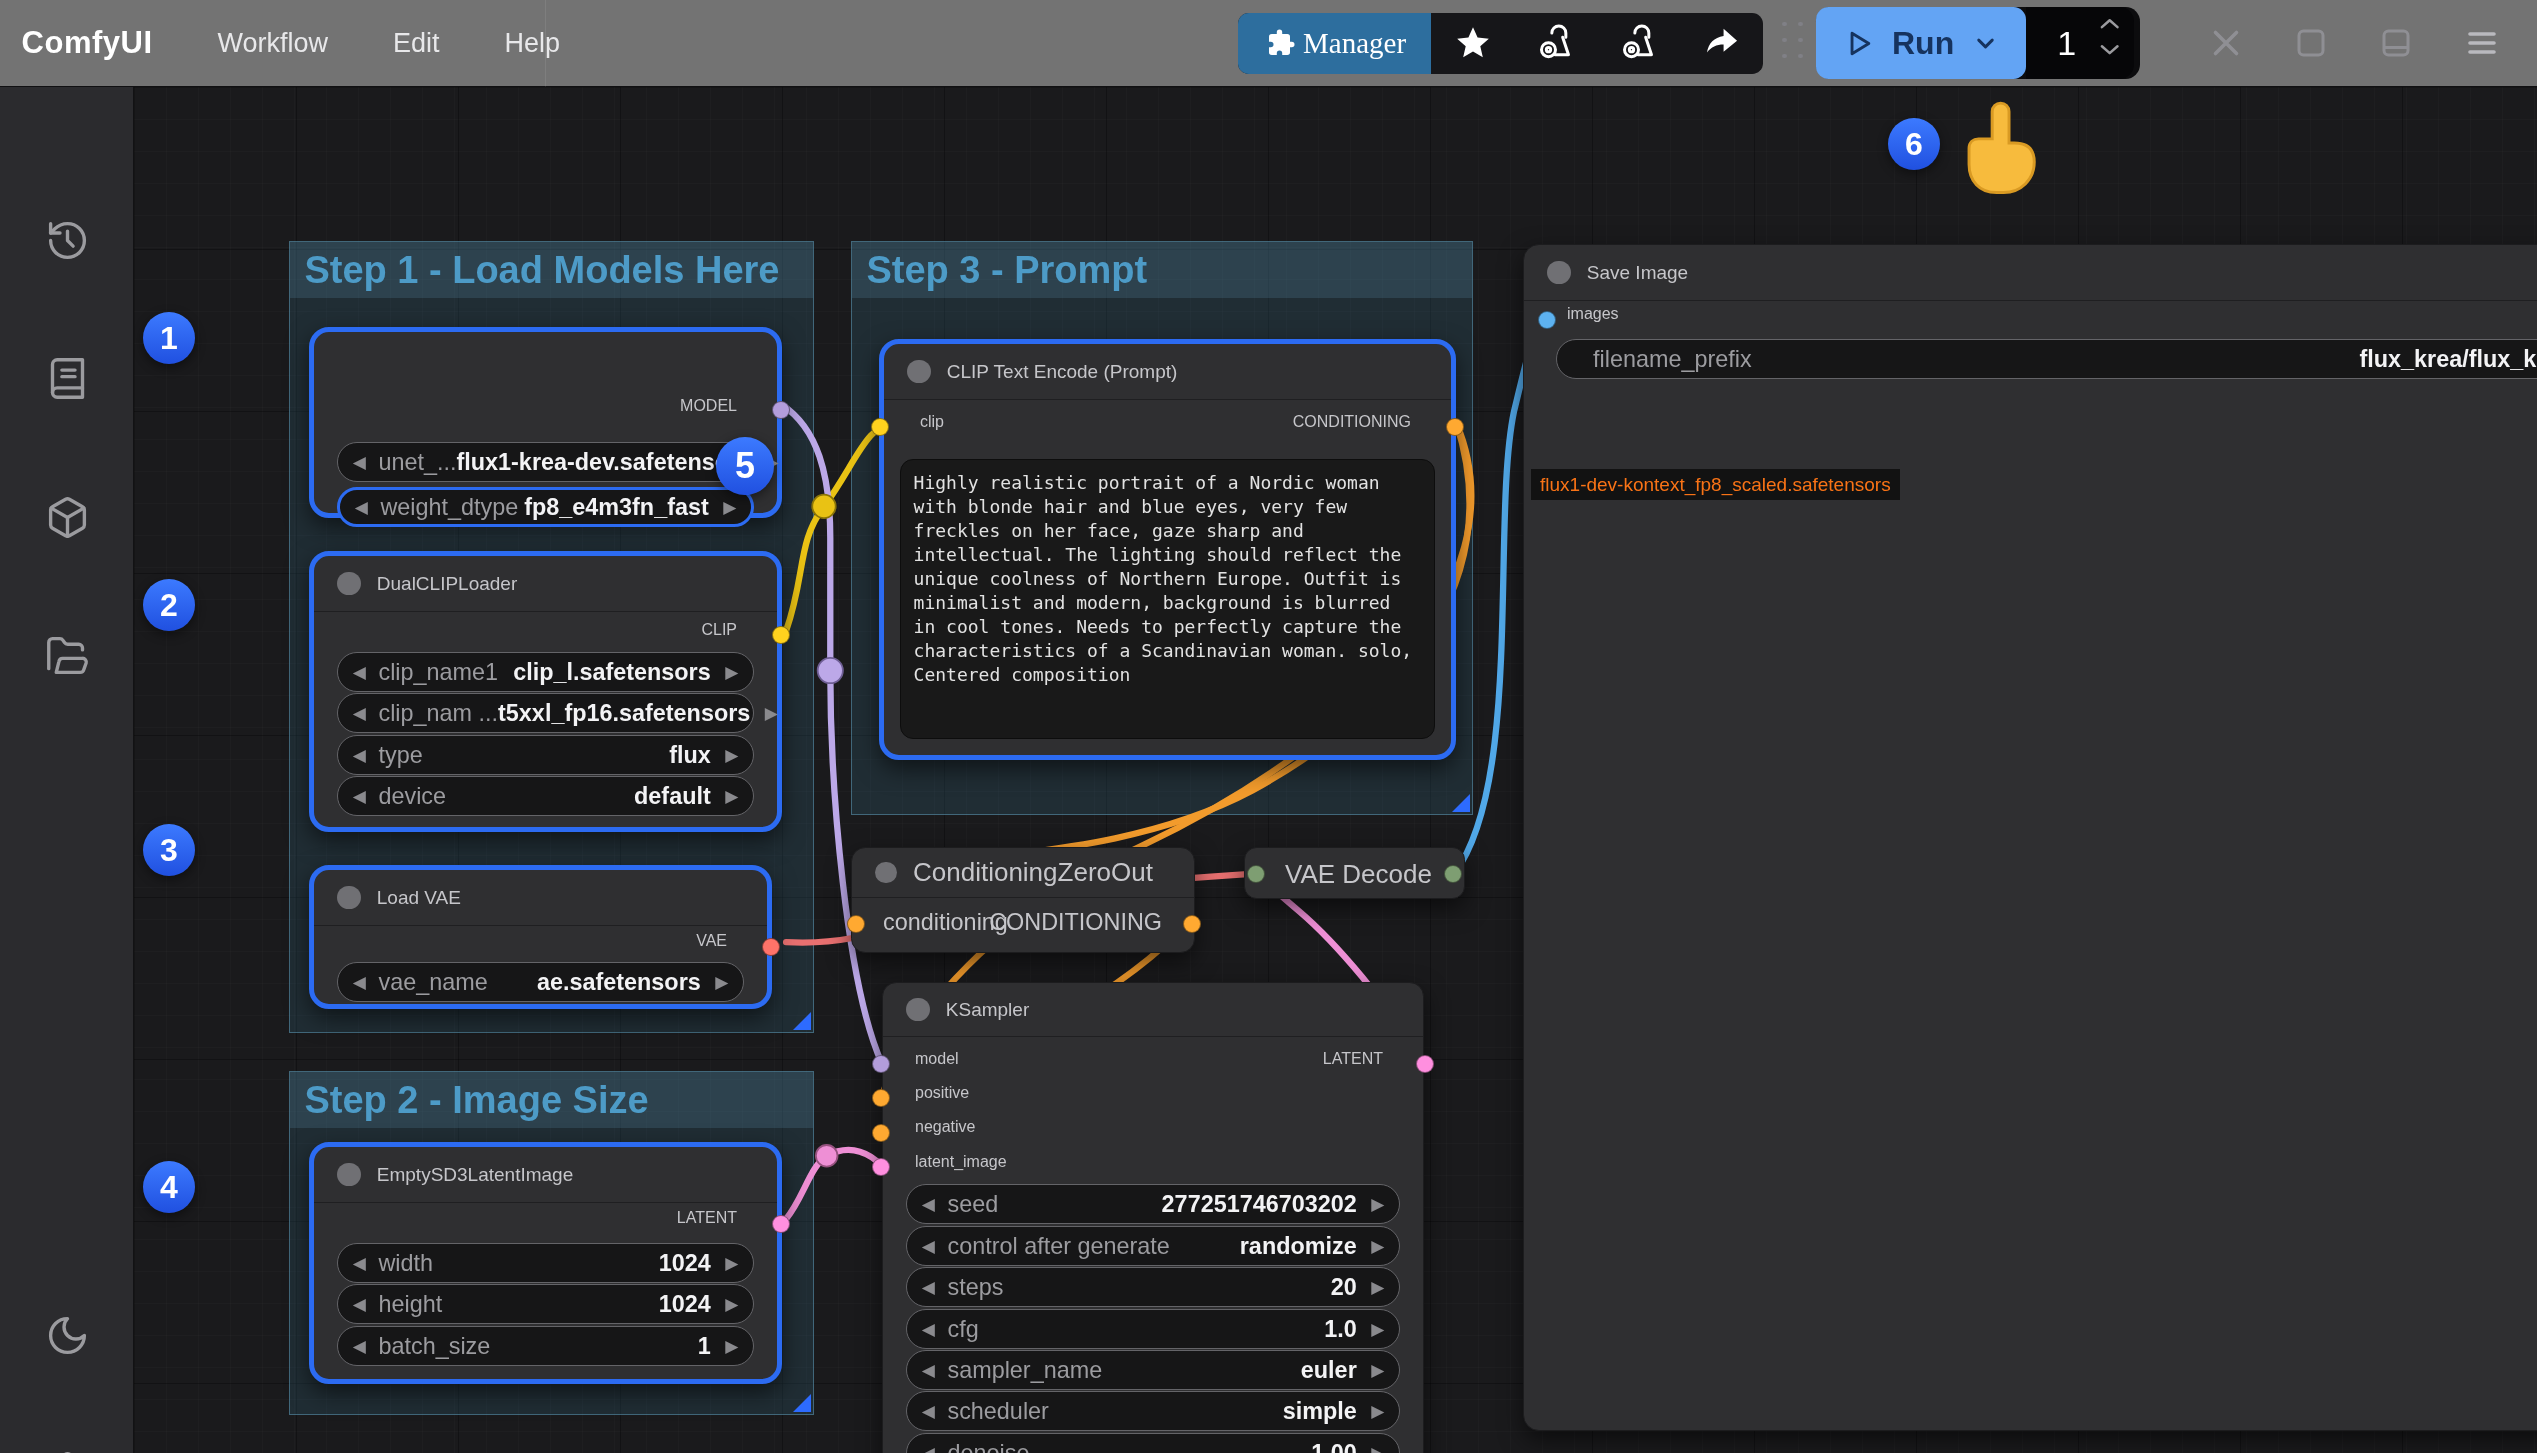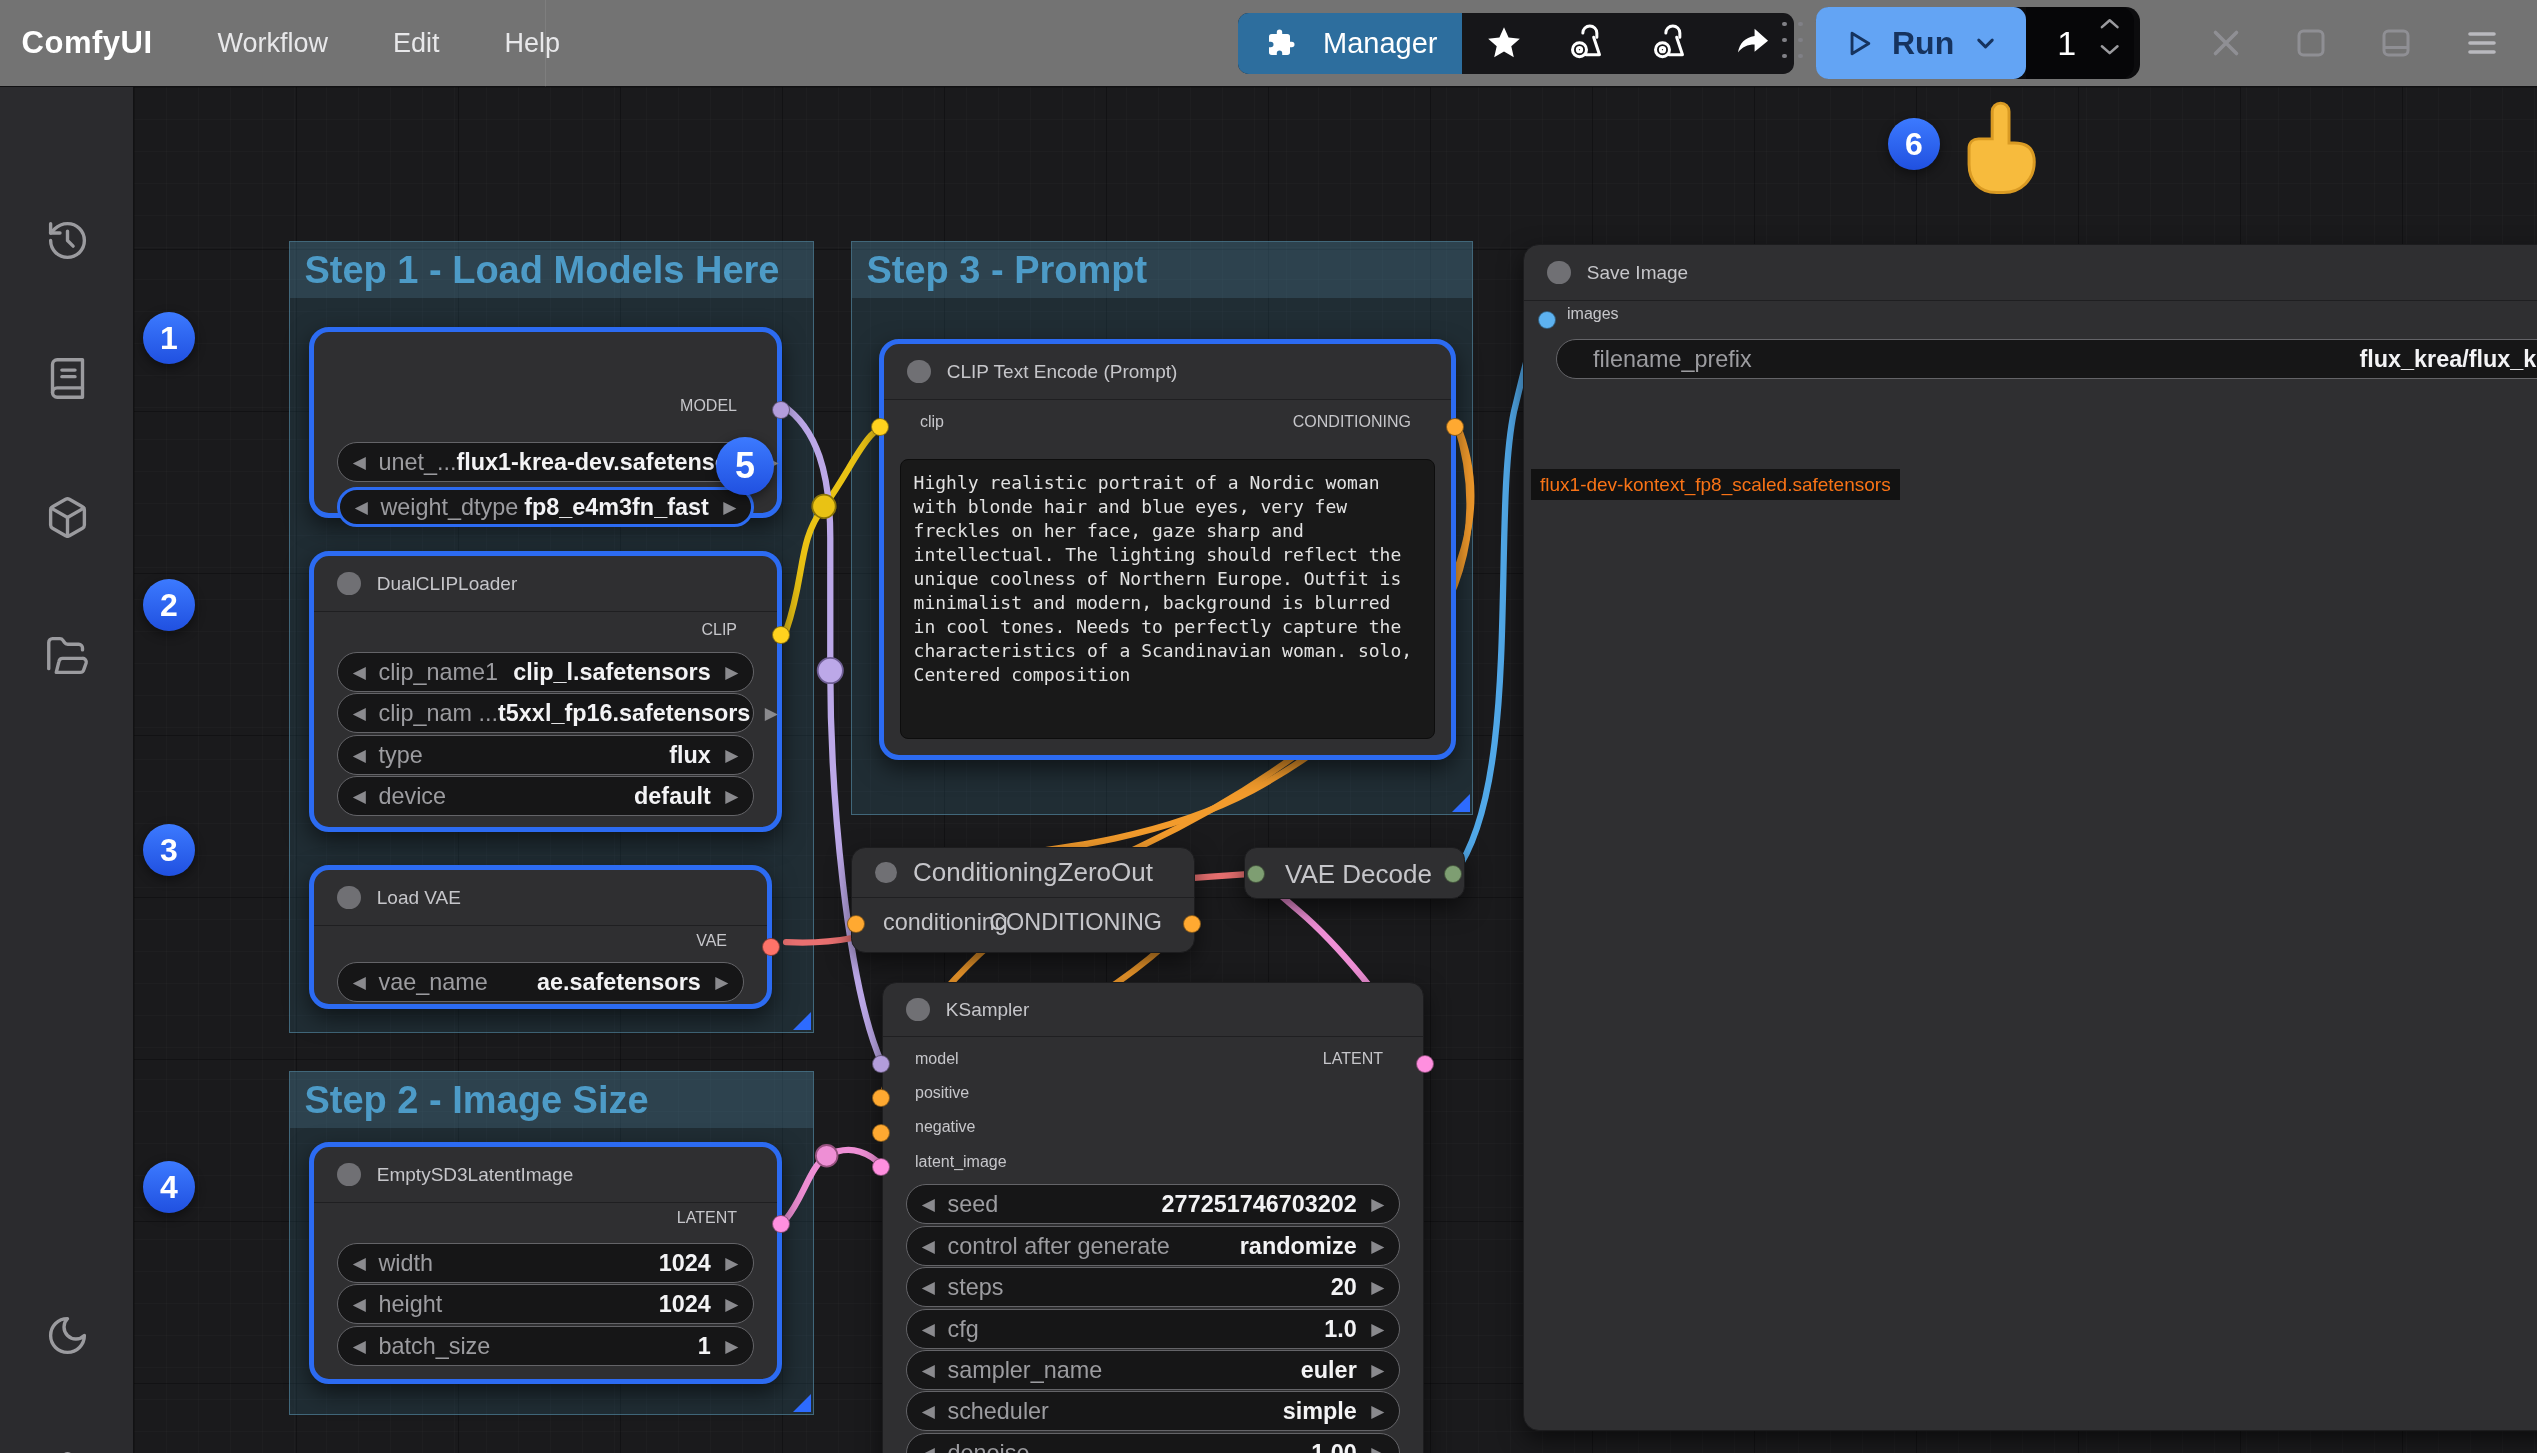--- a/index.html
+++ b/index.html
@@ -7,21 +7,21 @@
   body{font-family:"Liberation Sans",sans-serif;-webkit-font-smoothing:antialiased;}
   #app{position:relative;width:2538px;height:1454px;overflow:hidden;background:#1a1a1c;}
 
   
   #topbar{position:absolute;left:0;top:0;width:2538px;height:87px;background:#737373;border-bottom:1.8px solid #101012;z-index:50;display:flex;align-items:center;}
   .logo{font-size:31px;font-weight:bold;color:#ffffff;margin-left:21.6px;letter-spacing:0.5px;}
   .menu{font-size:27px;color:#e8e8ea;margin-left:65px;cursor:default;}
   .tb-divider{position:absolute;left:545px;top:0;width:0.9px;height:87px;background:rgba(255,255,255,.08);}
 
   .mgr-wrap{position:absolute;left:1238px;top:12.6px;height:61px;display:flex;align-items:center;background:#161619;border-radius:10.8px;}
-  .mgr-btn{height:61px;display:flex;align-items:center;gap:24px;padding:0 25px;background:#2d6e9e;border-radius:10.8px 0 0 10.8px;}
+  .mgr-btn{height:61px;display:flex;align-items:center;gap:4px;padding:0 25px;background:#2d6e9e;border-radius:10.8px 0 0 10.8px;font-family:Liberation Serif, serif;}
   .mgr-label{color:#fff;font-size:29px;}
   .tb-icon{width:83px;height:61px;display:flex;align-items:center;justify-content:center;}
   .dragdots{position:absolute;left:1782px;top:21.6px;width:27px;height:43px;display:grid;grid-template-columns:1fr 1fr;grid-template-rows:1fr 1fr 1fr;gap:5.4px;}
   .dragdots i{width:4.5px;height:4.5px;border-radius:50%;background:#808086;}
 
   .run-wrap{position:absolute;left:1816px;top:7.2px;height:72px;display:flex;align-items:center;background:#0c0c0e;border-radius:14.4px;padding-right:5.4px;}
   .run-btn{height:72px;display:flex;align-items:center;gap:18px;padding:0 27px;background:#63a4f4;border-radius:12.6px;}
   .run-label{font-size:32px;font-weight:bold;color:#16335e;}
   .count-pill{width:108px;height:72px;position:relative;display:flex;align-items:center;background:#060608;border-radius:0 14.4px 14.4px 0;}
   .count-num{color:#fff;font-size:34px;margin-left:31px;}
@@ -61,21 +61,21 @@
   .c-latent{background:#ff8fdf;} .c-cond{background:#ffa931;} .c-image{background:#5db2f0;} .c-green{background:#7e9e72;}
   .slotlabel{position:absolute;font-size:16px;color:#c6c6ca;white-space:nowrap;}
   .slotlabel.r{text-align:right;}
 
   .widget{position:absolute;left:23.4px;right:23.4px;height:40px;background:#161617;border:1.8px solid #646468;border-radius:21.6px;display:flex;align-items:center;padding:0 14.4px;}
   .widget.sel{border:3.6px solid #2c6bf2;}
   .warr{color:#8a8a8e;font-size:17px;flex:none;}
   .wl{color:#9c9ca0;font-size:23.4px;margin-left:12.6px;white-space:nowrap;}
   .wv{color:#f3f3f5;font-size:23.4px;font-weight:bold;margin-left:auto;margin-right:14.4px;white-space:nowrap;}
 
-  .promptbox{position:absolute;left:16px;right:16px;top:115px;bottom:16px;background:#191919;border:0.9px solid #0d0d0d;border-radius:8px;padding:10.8px 12.6px;
+  .promptbox{position:absolute;left:16px;right:16px;top:115px;bottom:16px;background:#191919;border:0.9px solid #0d0d0d;border-radius:13px;padding:10.8px 12.6px;
     font-family:"DejaVu Sans Mono",monospace;font-size:18px;line-height:24px;color:#e2e2e2;white-space:pre-wrap;overflow:hidden;}
 
   .overlay-chip{position:absolute;left:1397px;top:382px;background:#121212;color:#f97316;font-size:19px;padding:4.5px 9px;z-index:6;white-space:nowrap;}
 
   
   .badge{position:absolute;width:52px;height:52px;border-radius:50%;background:linear-gradient(180deg,#3c7aff,#2050e0);color:#fff;font-size:32px;font-weight:bold;display:flex;align-items:center;justify-content:center;box-shadow:0 3.6px 10.8px rgba(0,0,0,.45);z-index:20;}
   #hand{position:absolute;left:1955px;top:101px;width:87px;height:101px;z-index:21;}
 
   svg{display:block;}
 </style>

